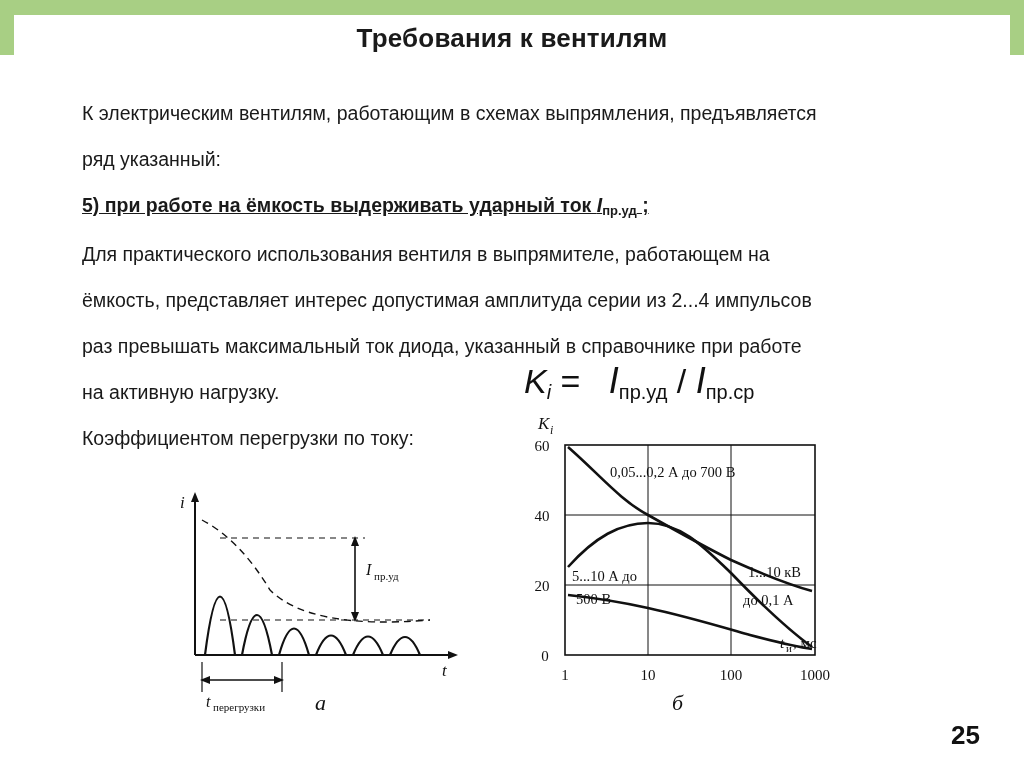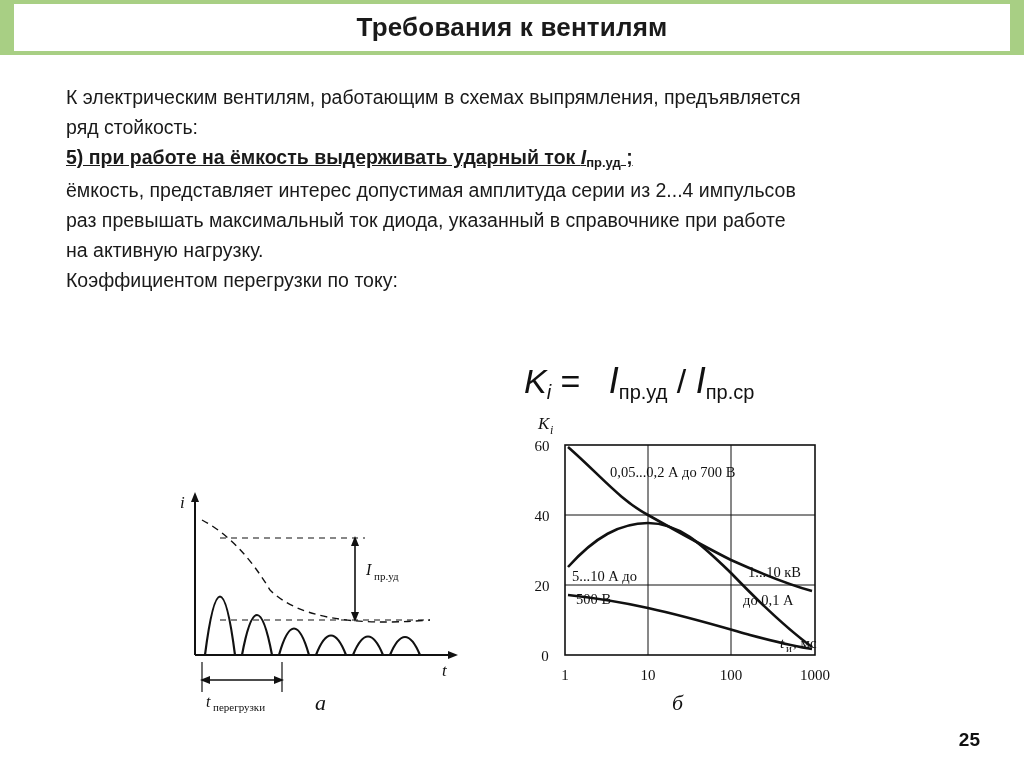--- a/index.html
+++ b/index.html
@@ -25,21 +25,21 @@
   .header-band {
     position: absolute;
     top: 0;
     left: 0;
     width: 1024px;
     height: 55px;
     background: #a8cf84;
   }
   .header-inner {
     position: absolute;
-    top: 4px;
+    top: 15px;
     left: 14px;
     width: 996px;
     height: 47px;
     background: #ffffff;
     display: flex;
     align-items: center;
     justify-content: center;
   }
   .slide-title {
     font-size: 26px;
@@ -51,21 +51,21 @@
   .body-text {
     position: absolute;
     top: 82px;
     left: 66px;
     width: 900px;
     font-size: 19.5px;
     line-height: 30px;
     color: #1a1a1a;
   }
   .body-text p {
-    margin: 0;
+    margin: 16px;
   }
   .bold-line {
     font-weight: bold;
     text-decoration: underline;
   }
   .sub {
     font-size: 13px;
     vertical-align: baseline;
     position: relative;
     top: 3px;
@@ -126,21 +126,21 @@
     font-style: italic;
     font-size: 22px;
     color: #111;
   }
   .label-a { left: 315px; top: 690px; }
   .label-b { left: 672px; top: 690px; }
   .page-number {
     position: absolute;
     right: 44px;
     bottom: 16px;
-    font-size: 19px;
+    font-size: 26px;
     font-weight: bold;
     color: #111;
   }
   .footer-strip {
     position: absolute;
     left: 0;
     bottom: 0;
     width: 1024px;
     height: 6px;
     background: #ffffff;
@@ -156,22 +156,23 @@
 <div class="slide">
 
   <div class="header-band">
     <div class="header-inner">
       <div class="slide-title">Требования к вентилям</div>
     </div>
   </div>
 
   <div class="body-text">
     <p>К электрическим вентилям, работающим в схемах выпрямления, предъявляется</p>
-    <p>ряд стойкость:</p>
+    <p>ряд указанный:</p>
     <p class="bold-line"><span>5) при работе на ёмкость выдерживать ударный ток </span><span class="ital">I</span><span class="sub">пр.уд</span><span> ;</span></p>
+    <p>Для практического использования вентиля в выпрямителе, работающем на</p>
     <p>ёмкость, представляет интерес допустимая амплитуда серии из 2...4 импульсов</p>
     <p>раз превышать максимальный ток диода, указанный в справочнике при работе</p>
     <p>на активную нагрузку.</p>
     <p>Коэффициентом перегрузки по току:</p>
   </div>
 
   <div class="formula">
     <span class="k">K</span><span class="ksub">i</span>
     <span class="eq">=</span>
     &nbsp;

